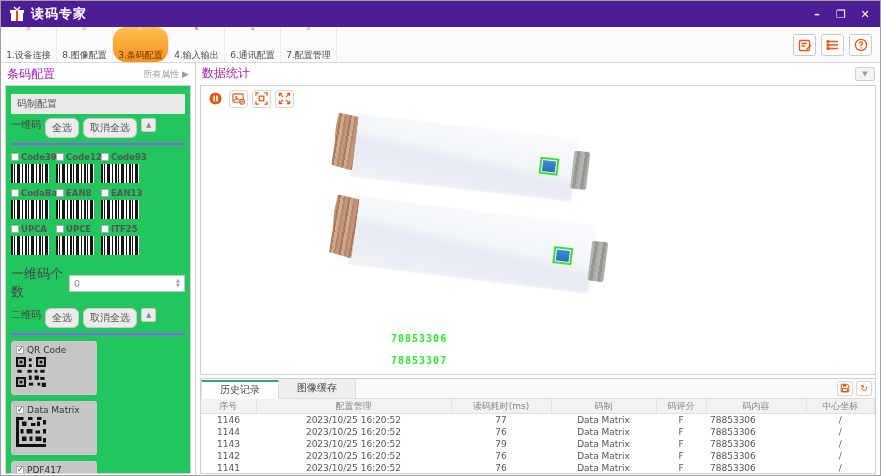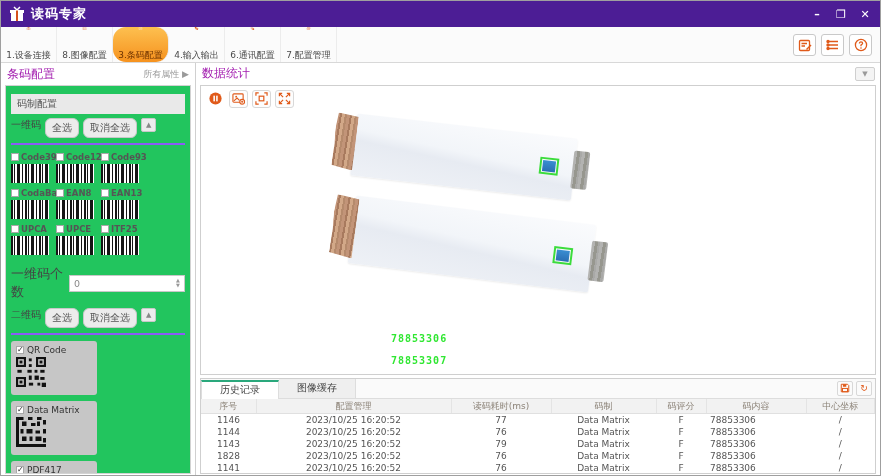--- a/index.html
+++ b/index.html
@@ -499,21 +499,21 @@
               <tr>
                 <td class="c0">1143</td>
                 <td class="c1">2023/10/25 16:20:52</td>
                 <td class="c2">79</td>
                 <td class="c3">Data Matrix</td>
                 <td class="c4">F</td>
                 <td class="c5">78853306</td>
                 <td class="c6">/</td>
               </tr>
               <tr>
-                <td class="c0">1828</td>
+                <td class="c0">1142</td>
                 <td class="c1">2023/10/25 16:20:52</td>
                 <td class="c2">76</td>
                 <td class="c3">Data Matrix</td>
                 <td class="c4">F</td>
                 <td class="c5">78853306</td>
                 <td class="c6">/</td>
               </tr>
               <tr>
                 <td class="c0">1141</td>
                 <td class="c1">2023/10/25 16:20:52</td>

